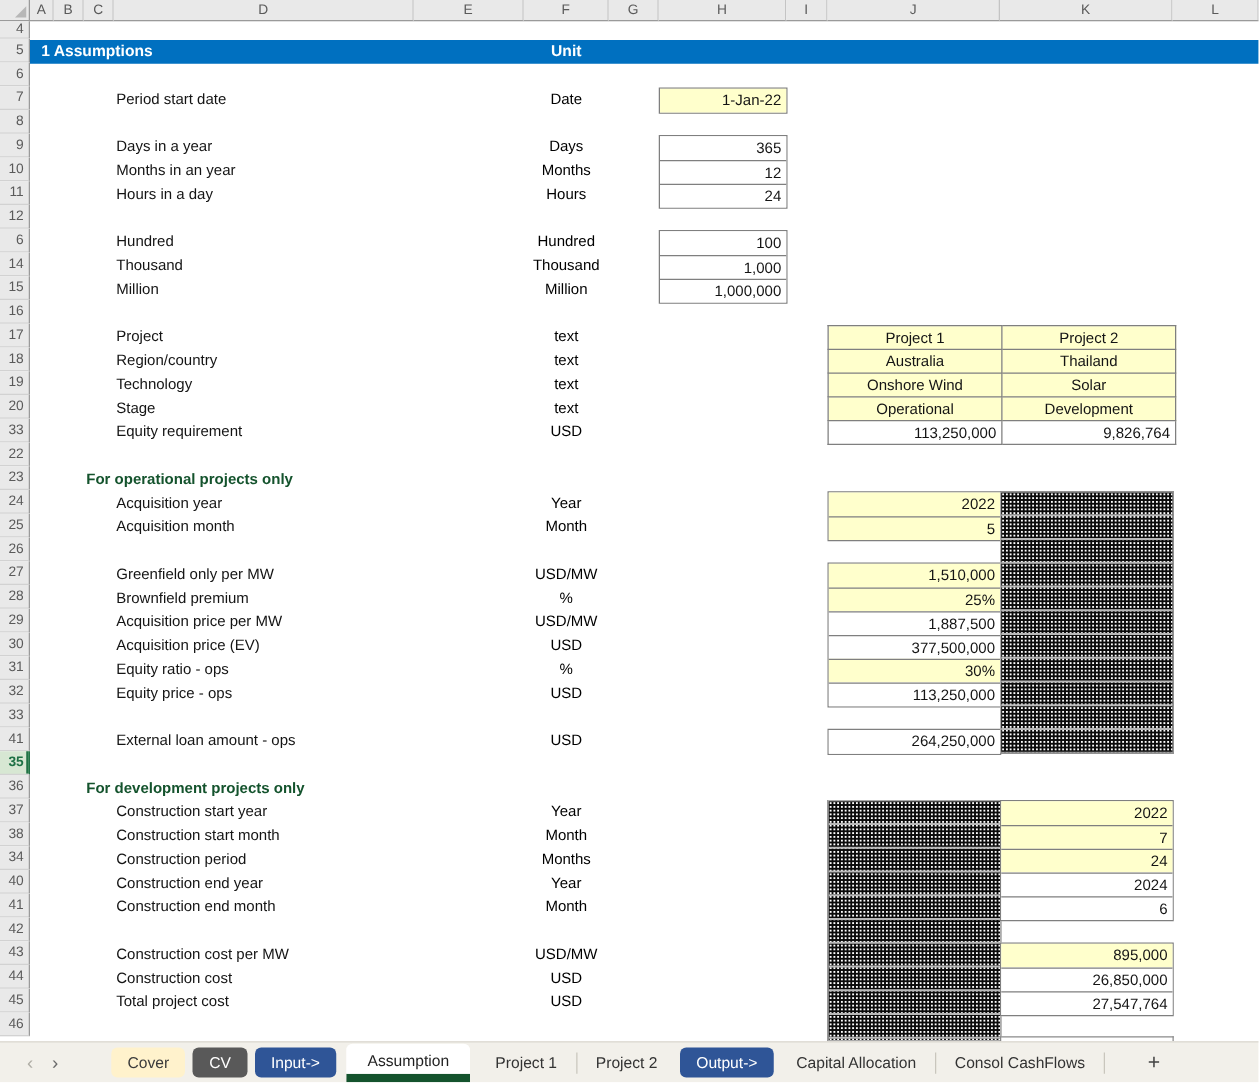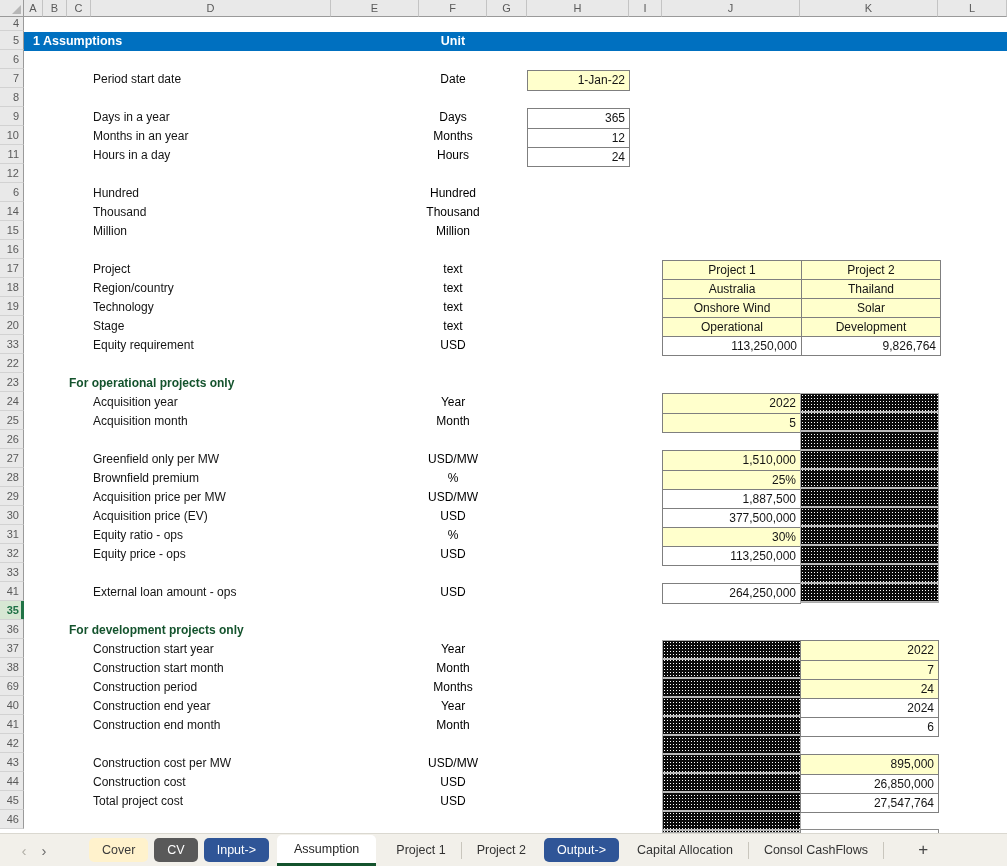--- a/index.html
+++ b/index.html
@@ -55,21 +55,21 @@
   .tabbar { position:absolute; left:0; bottom:0; width:1007px; height:33px;
     background:#f2f0ea; border-top:1px solid #dad8d0; display:flex; align-items:center; }
   .nav { font-size:15px; width:20px; text-align:center; color:#6a6a6a; cursor:default; }
   .nav.dim { color:#b0aea6; }
   .pill { height:24px; line-height:24px; border-radius:5px; padding:0 13px;
     font-size:12.5px; margin:0 3px; }
   .pill.yellow-tab { background:#fff2cc; color:#3b3b3b; }
   .pill.dark-tab { background:#595959; color:#fff; }
   .pill.blue-tab { background:#2f5597; color:#fff; }
   .tab-active { align-self:flex-end; height:31px; line-height:28px; background:#fff;
-    border-radius:5px 5px 0 0; border-bottom:3px solid #14532d; padding:0 17px;
+    border-radius:5px 5px 0 0; border-bottom:7px solid #14532d; padding:0 17px;
     font-size:12.5px; color:#1f1f1f; margin:0 5px; }
   .tab-plain { height:33px; line-height:33px; padding:0 15px; font-size:12.5px; color:#333; }
   .sep { width:1px; height:17px; background:#c9c6bd; }
   .addbtn { font-size:17px; color:#444; margin-left:24px; width:30px; text-align:center; }
 </style>
 </head>
 <body>
 
 <div id="screen">
 
@@ -120,21 +120,21 @@
     <div class="rowhdr">29</div>
     <div class="rowhdr">30</div>
     <div class="rowhdr">31</div>
     <div class="rowhdr">32</div>
     <div class="rowhdr">33</div>
     <div class="rowhdr">41</div>
     <div class="rowhdr sel">35</div>
     <div class="rowhdr">36</div>
     <div class="rowhdr">37</div>
     <div class="rowhdr">38</div>
-    <div class="rowhdr">69</div>
+    <div class="rowhdr">34</div>
     <div class="rowhdr">40</div>
     <div class="rowhdr">41</div>
     <div class="rowhdr">42</div>
     <div class="rowhdr">43</div>
     <div class="rowhdr">44</div>
     <div class="rowhdr">45</div>
     <div class="rowhdr">46</div>
   </div>
 
   <div class="titlebar">
@@ -157,20 +157,25 @@
   <div class="r lbl" style="top:222px">Million</div>
   <div class="r unit" style="top:222px">Million</div>
 
   <div class="vbox" style="top:70px">
     <div class="cell yellow">1-Jan-22</div>
   </div>
   <div class="vbox" style="top:108px">
     <div class="cell">365</div>
     <div class="cell">12</div>
     <div class="cell">24</div>
+  </div>
+  <div class="vbox" style="top:184px">
+    <div class="cell">100</div>
+    <div class="cell">1,000</div>
+    <div class="cell">1,000,000</div>
   </div>
 
   <div class="r lbl" style="top:260px">Project</div>
   <div class="r unit" style="top:260px">text</div>
   <div class="r lbl" style="top:279px">Region/country</div>
   <div class="r unit" style="top:279px">text</div>
   <div class="r lbl" style="top:298px">Technology</div>
   <div class="r unit" style="top:298px">text</div>
   <div class="r lbl" style="top:317px">Stage</div>
   <div class="r unit" style="top:317px">text</div>

